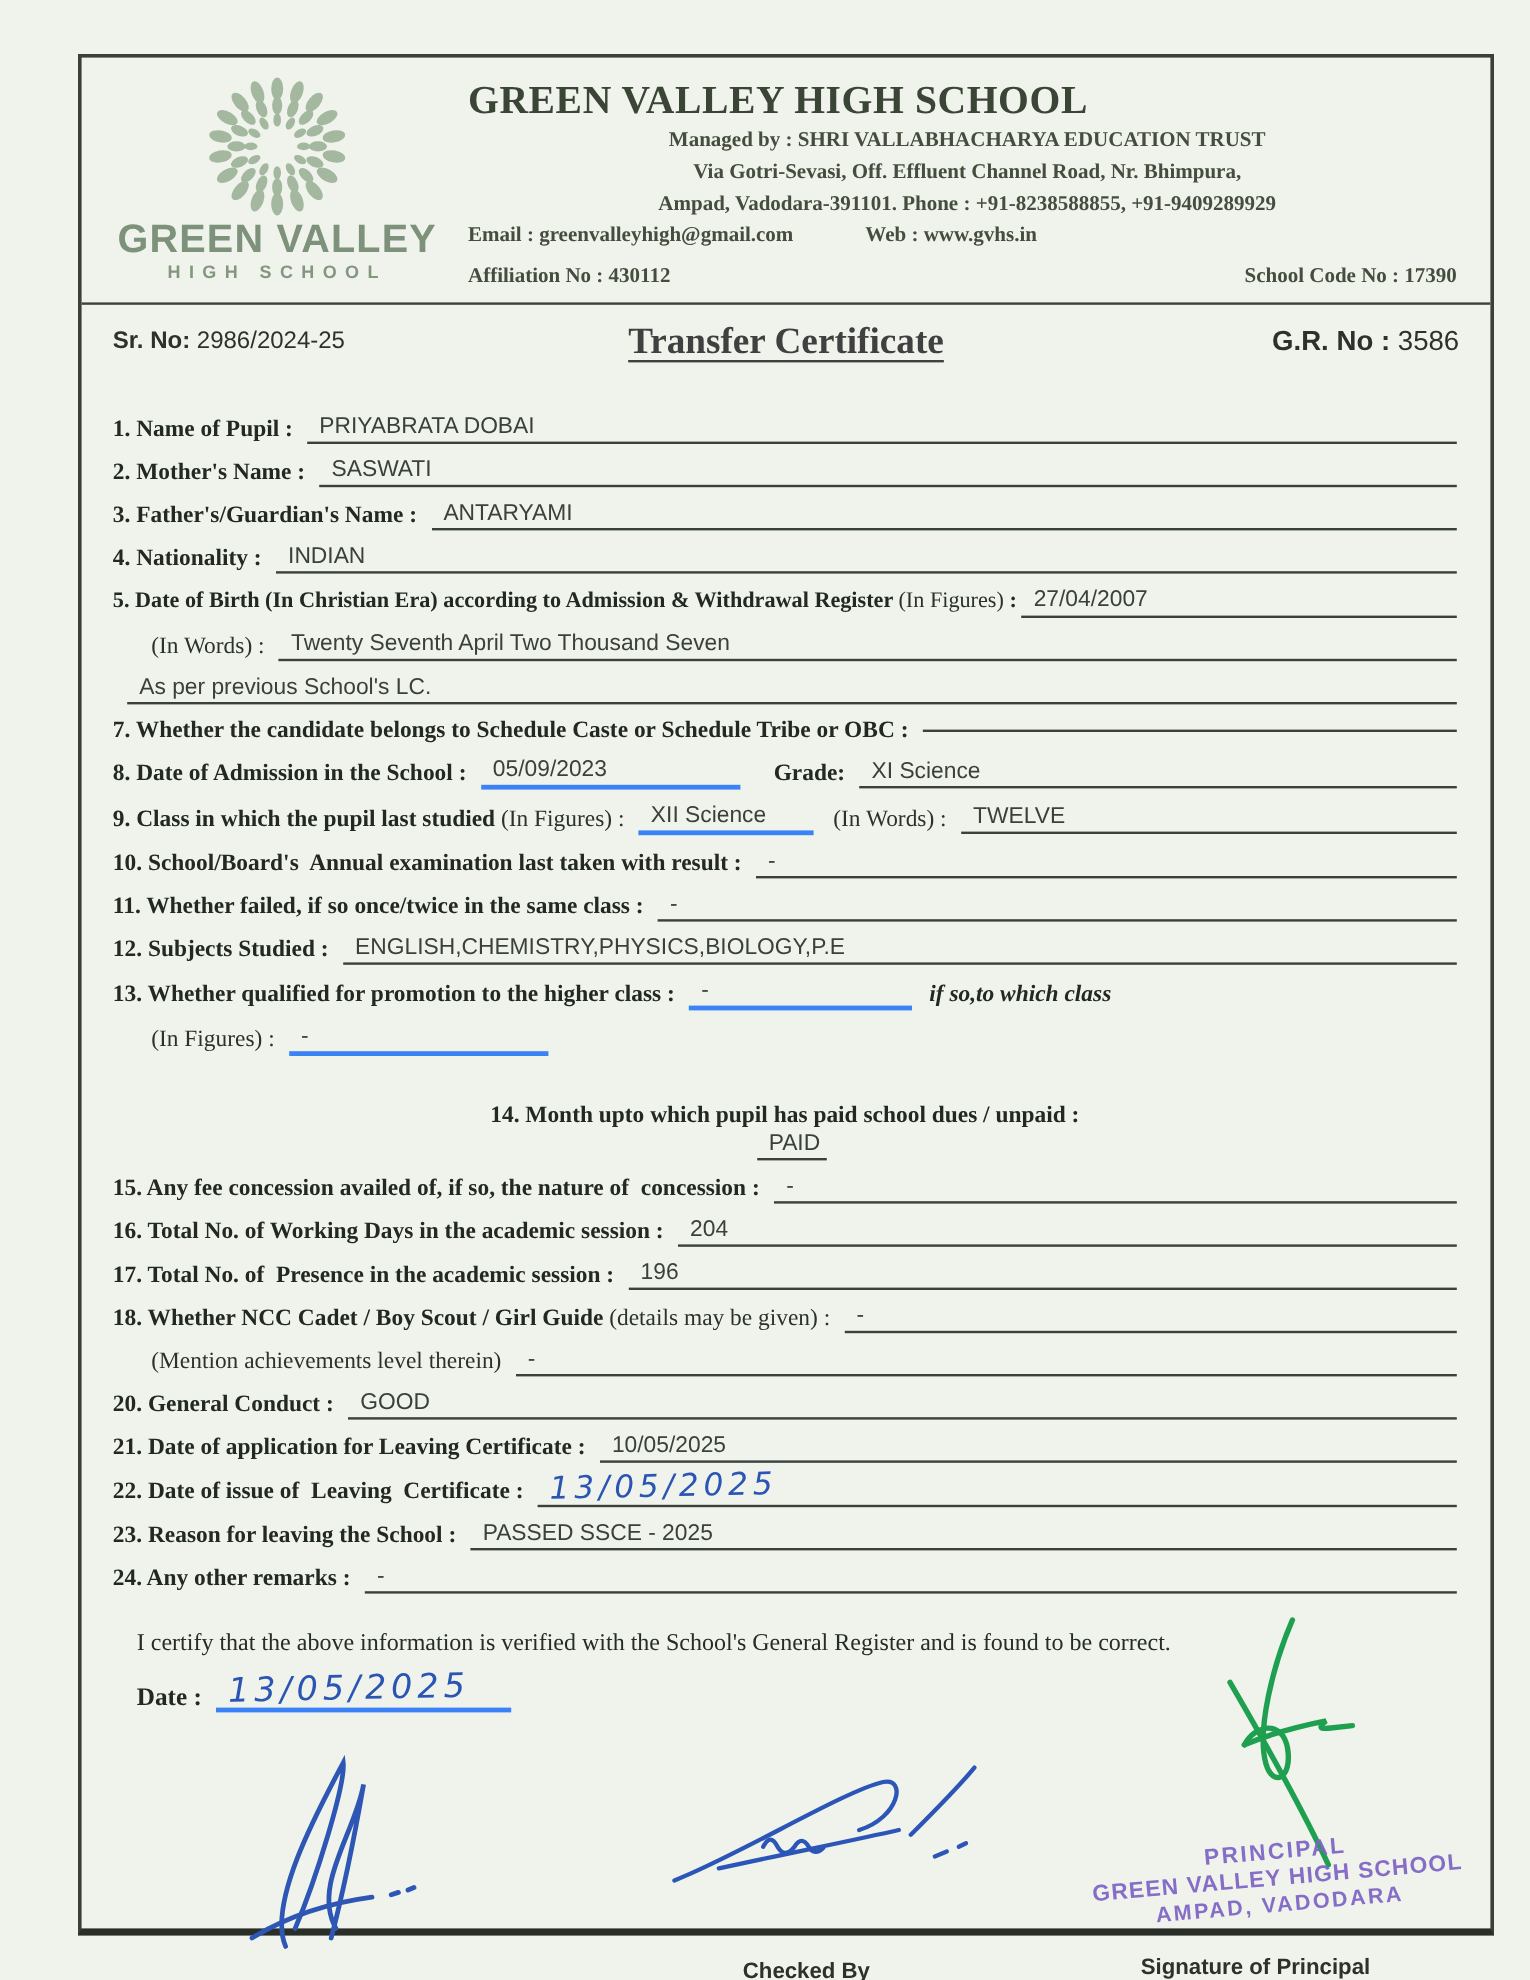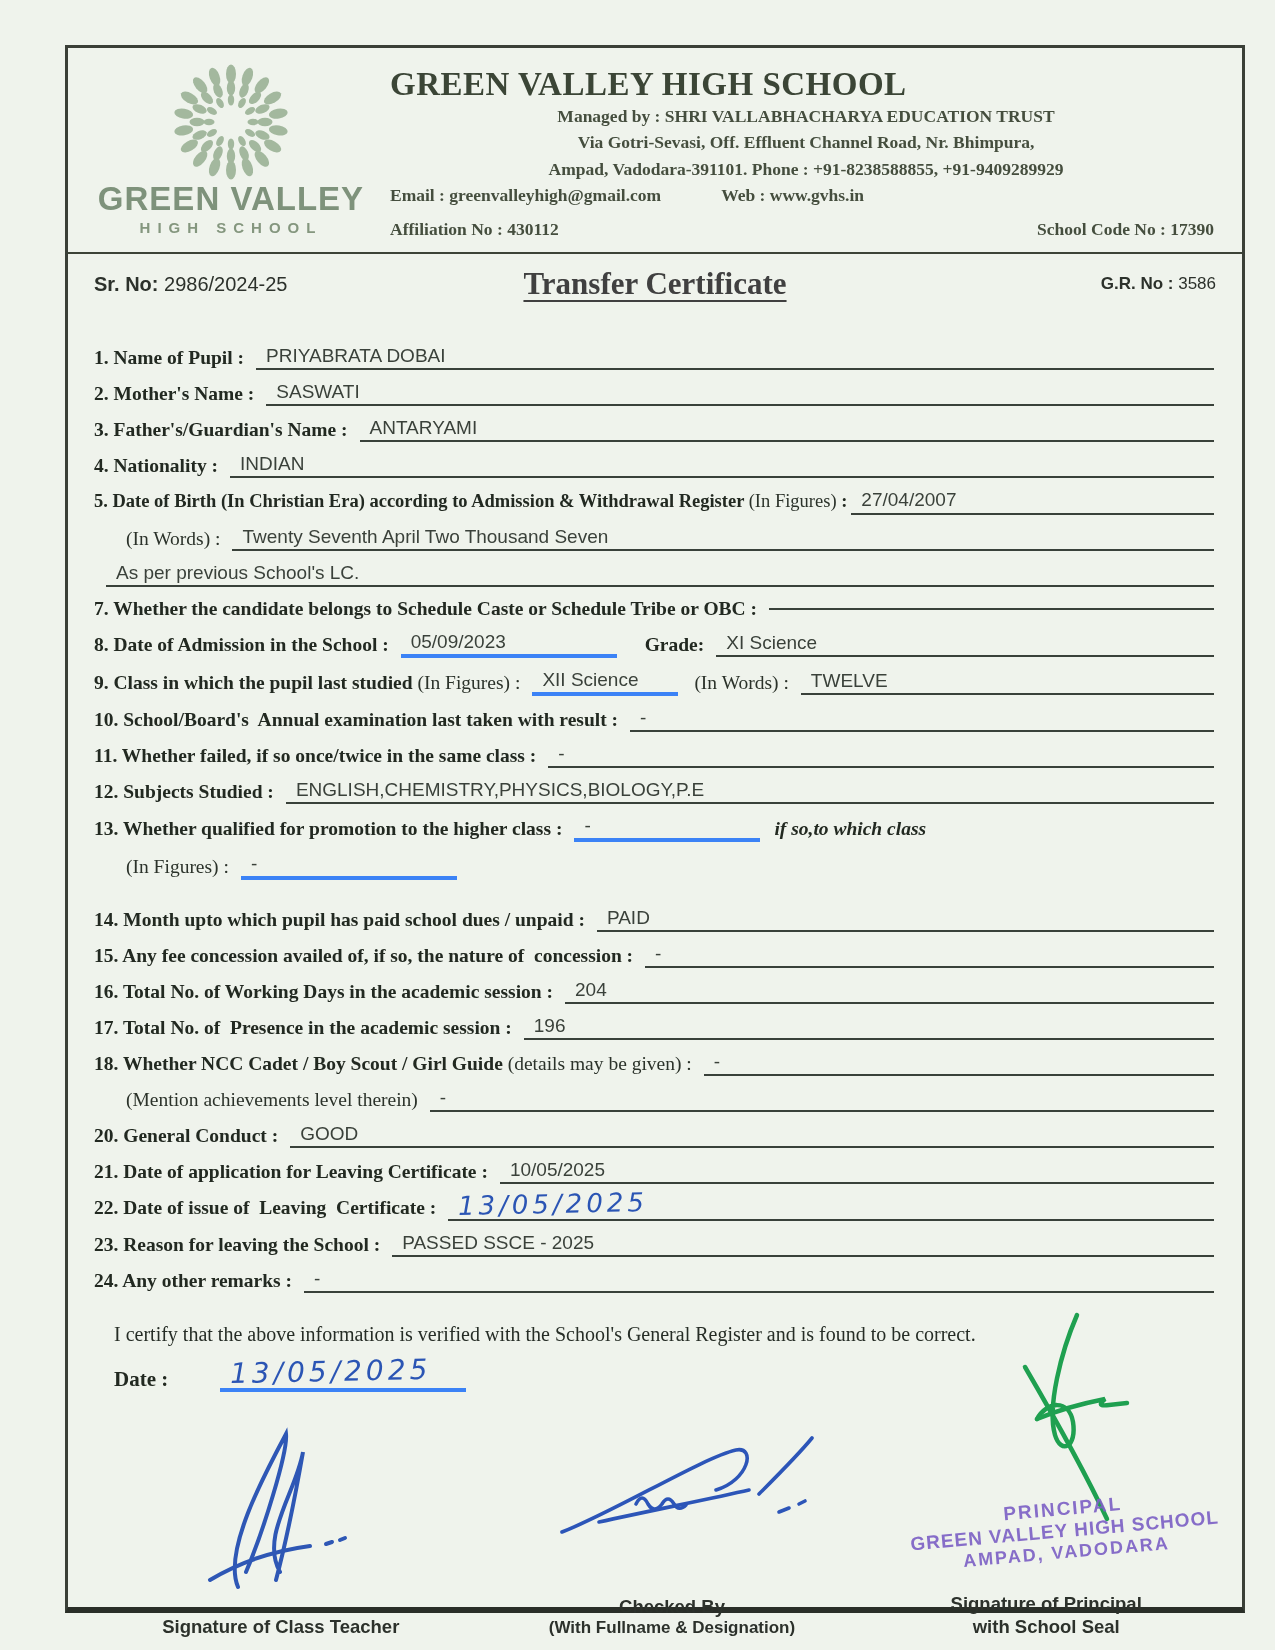--- a/index.html
+++ b/index.html
@@ -14,39 +14,39 @@
   .logo-sub{font-family:Liberation Sans, sans-serif;font-size:15px;color:#84967e;letter-spacing:7px;font-weight:bold;margin-top:2px;}
   .header-text{flex:1;padding-left:14px;}
   .school-name{font-size:33px;font-weight:bold;color:#3b4536;letter-spacing:.5px;margin-top:4px;}
   .h-line{font-size:17.5px;font-weight:bold;color:#454e3e;line-height:1.5;text-align:center;}
   .h-inline{display:flex;gap:60px;}
   .h-bottom{display:flex;justify-content:space-between;margin-top:8px;padding-right:8px;}
   .divider{border-top:2px solid #3c4337;margin-top:4px;}
   
   .title-row{display:grid;grid-template-columns:1fr auto 1fr;align-items:center;padding:12px 26px 2px 26px;}
   .sr{font-family:"Liberation Sans",sans-serif;font-size:20px;color:#2c312b;justify-self:start;}
-  .gr{font-family:"Liberation Sans",sans-serif;font-size:17px;color:#2c312b;justify-self:end;}
+  .gr{font-family:"Liberation Sans",sans-serif;font-size:23px;color:#2c312b;justify-self:end;}
   .sr b,.gr b{font-weight:bold;}
   .main-title{font-size:31px;font-weight:bold;color:#404040;text-decoration:underline;text-underline-offset:6px;text-decoration-thickness:2px;justify-self:center;}
   
   .form{padding:40px 28px 0 26px;}
   .row{display:flex;align-items:center;margin-bottom:10px;font-size:19.5px;line-height:23px;}
   .lbl{font-weight:bold;color:#222921;white-space:pre;}
   .lbl-n{font-weight:normal;color:#2b322a;white-space:pre;}
   .lbl-i{font-style:italic;font-weight:bold;color:#222921;white-space:pre;padding-left:14px;}
   .fill{flex:1;border-bottom:2px solid #39413a;margin-left:12px;padding:0 6px 1px 10px;min-width:40px;}
   .fillw{border-bottom:4px solid #3b82f6;margin-left:12px;padding:0 6px 1px 10px;}
   .val{font-family:"Liberation Sans",sans-serif;font-size:19px;color:#3a413a;white-space:nowrap;}
   .indent{margin-left:32px;}
   .spacer{flex:1;}
-  .gap-top{margin-top:26px;}
+  .gap-top{margin-top:38px;flex-direction:column;}
   .handwrite{font-family:"DejaVu Sans",sans-serif;font-style:italic;font-size:26px;letter-spacing:4px;color:#2b55b4;display:inline-block;transform:rotate(-1.2deg);line-height:20px;}
   
   .certify{font-size:20px;color:#262d26;padding:20px 28px 0 46px;}
-  .date-row{display:flex;align-items:flex-end;padding:16px 0 0 46px;font-size:21px;gap:40px;}
+  .date-row{display:flex;align-items:flex-end;padding:16px 0 0 46px;font-size:21px;}
   .date-lbl{font-weight:bold;color:#222921;}
   
   .sig-area{display:flex;padding:10px 20px 0 20px;height:250px;}
   .sig-col{position:relative;display:flex;flex-direction:column;justify-content:flex-end;align-items:center;padding-bottom:14px;}
   .sig-col.left{width:34%;}
   .sig-col.mid{width:35%;}
   .sig-col.right{width:31%;}
   .sig-label{font-family:"Liberation Sans",sans-serif;font-weight:bold;font-size:18.5px;color:#2c312b;text-align:center;line-height:1.25;}
   .sig-sub{font-family:"Liberation Sans",sans-serif;font-weight:bold;font-size:17px;color:#2c312b;text-align:center;}
   .sig-art{position:absolute;pointer-events:none;}

